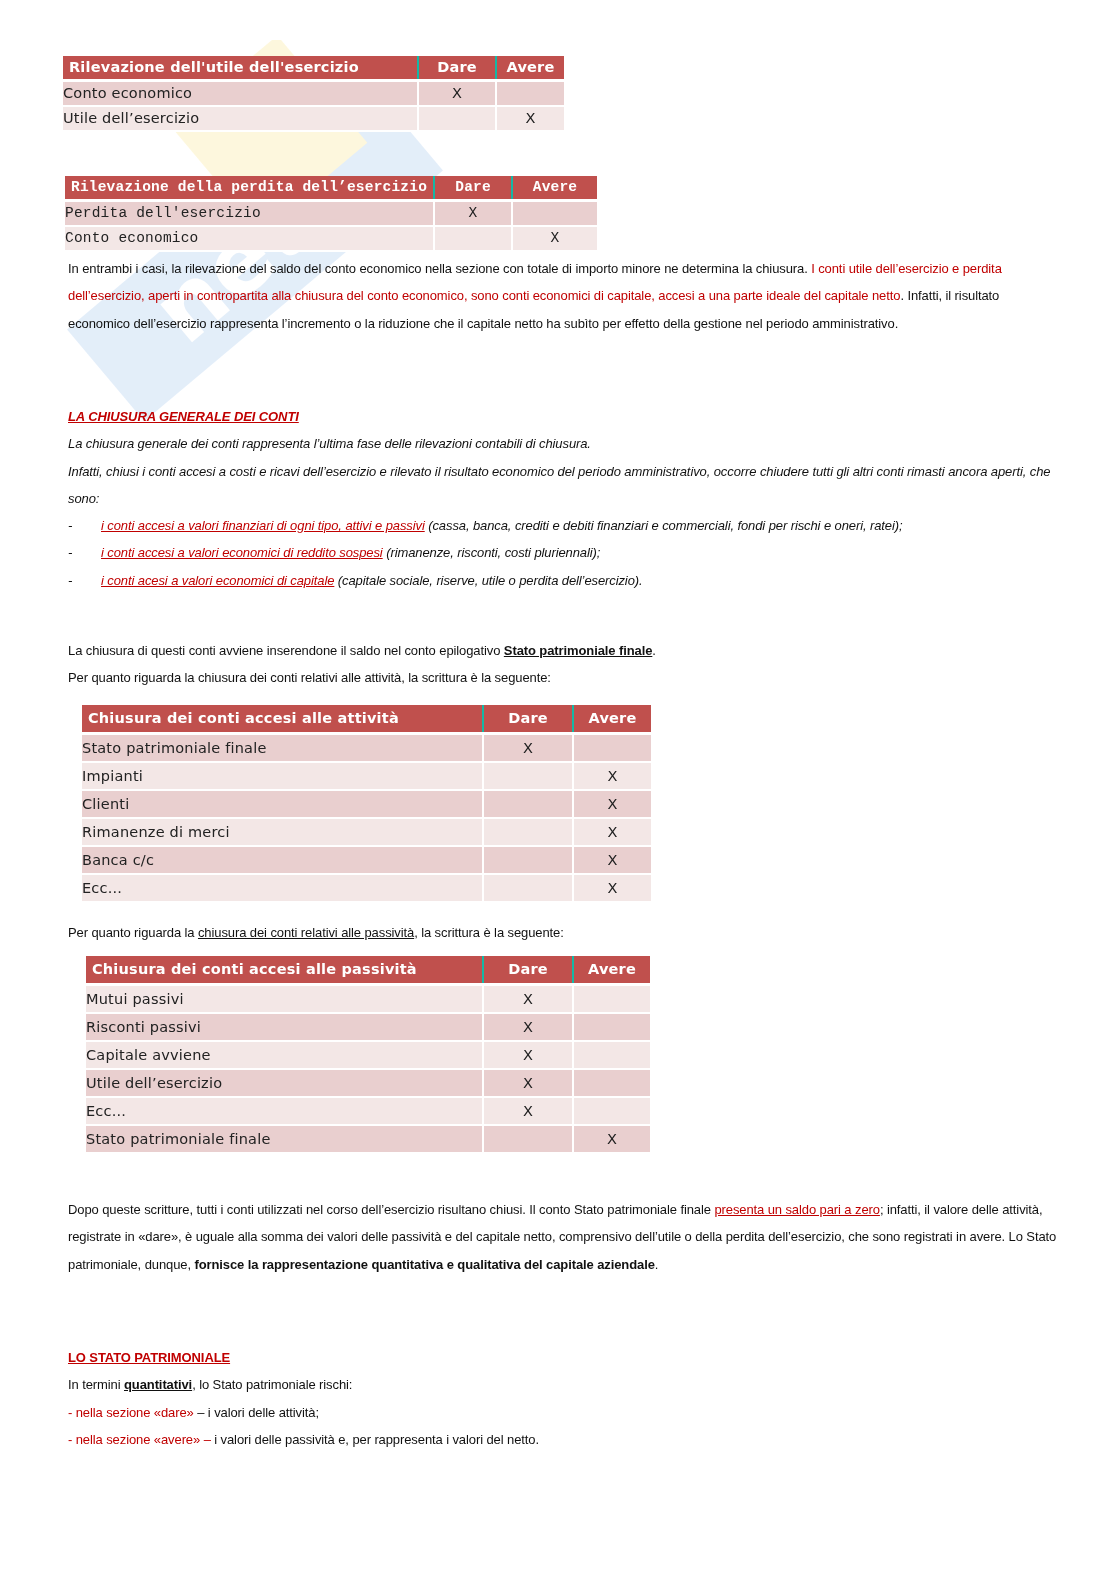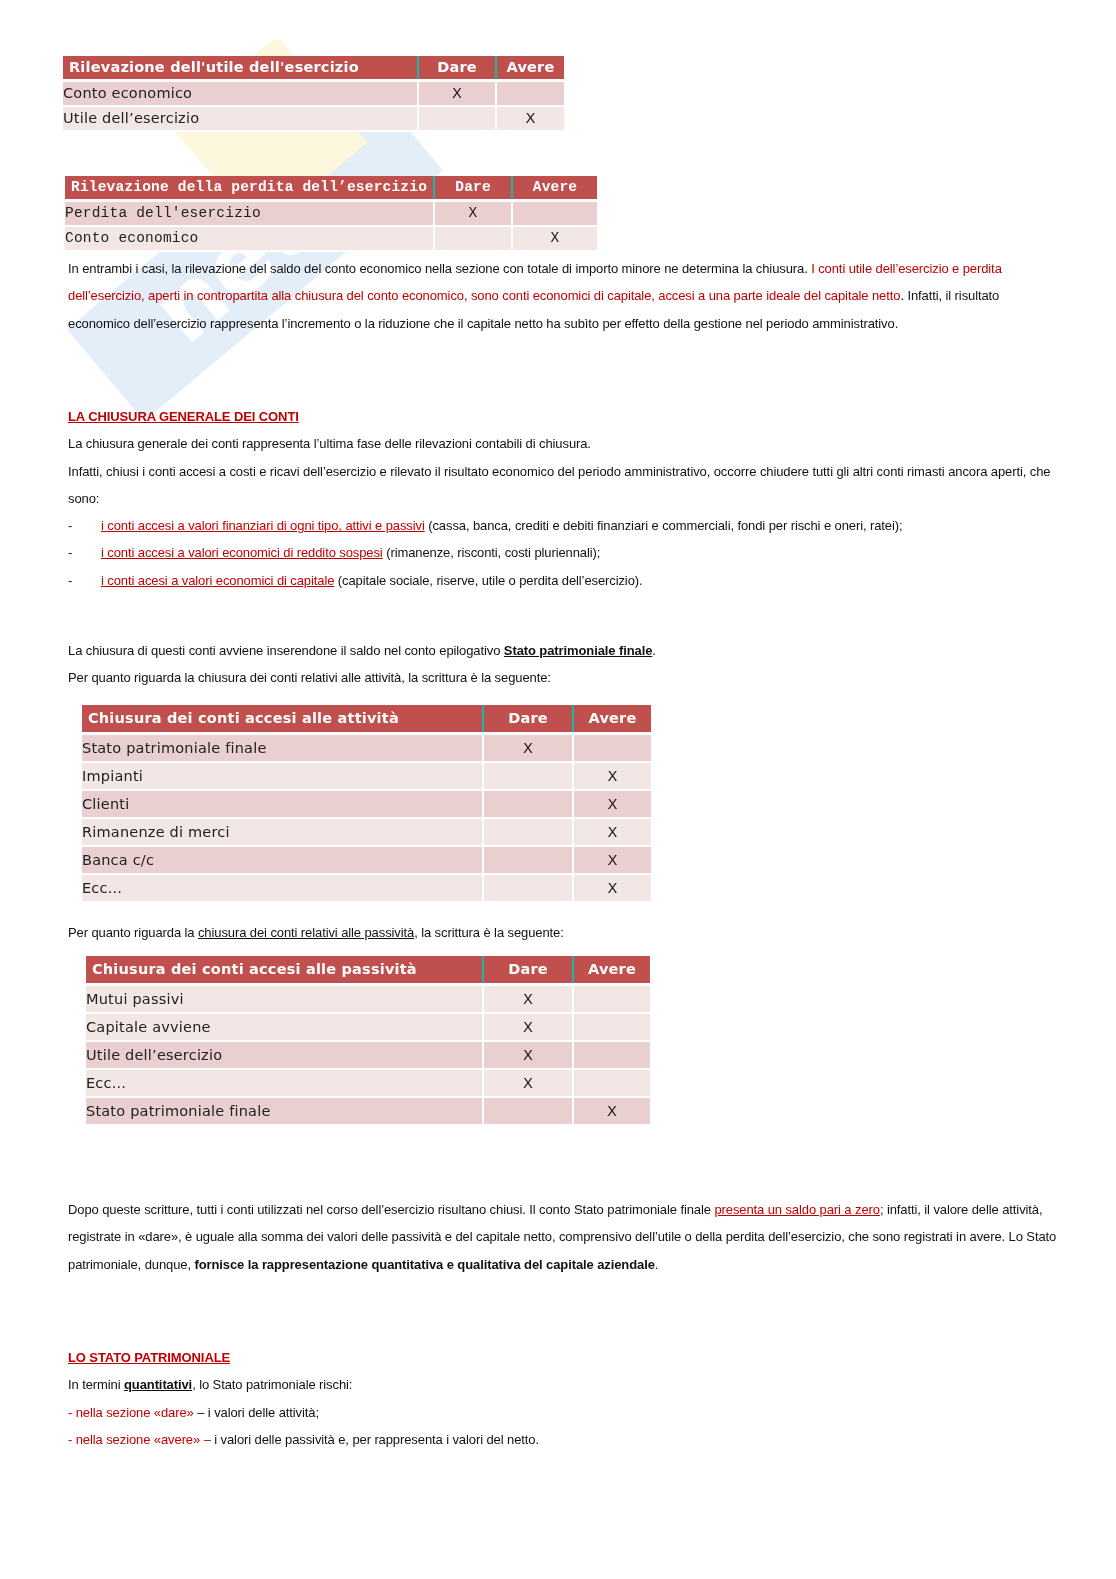--- a/index.html
+++ b/index.html
@@ -106,21 +106,21 @@
         <td class="c">X</td>
       </tr>
     </tbody>
   </table>
 
   <div class="txt" style="top:255px;">
     <span>In entrambi i casi, la rilevazione del saldo del conto economico nella sezione con totale di importo minore ne determina la chiusura. </span><span class="red">I conti utile dell’esercizio e perdita dell’esercizio, aperti in contropartita alla chiusura del conto economico, sono conti economici di capitale, accesi a una parte ideale del capitale netto</span><span>.</span>
     <span>Infatti, il risultato economico dell’esercizio rappresenta l’incremento o la riduzione che il capitale netto ha subìto per effetto della gestione nel periodo amministrativo.</span>
   </div>
 
-  <div class="txt" style="top:403px;">
+  <div class="txt" style="top:403px;font-style:italic;">
     <div class="heading">LA CHIUSURA GENERALE DEI CONTI</div>
     <div>La chiusura generale dei conti rappresenta l’ultima fase delle rilevazioni contabili di chiusura.</div>
     <div>Infatti, chiusi i conti accesi a costi e ricavi dell’esercizio e rilevato il risultato economico del periodo amministrativo, occorre chiudere tutti gli altri conti rimasti ancora aperti, che sono:</div>
     <div class="li">
       <span class="dash">-</span>
       <span class="red u">i conti accesi a valori finanziari di ogni tipo, attivi e passivi</span><span> (cassa, banca, crediti e debiti finanziari e commerciali, fondi per rischi e oneri, ratei);</span>
     </div>
     <div class="li">
       <span class="dash">-</span>
       <span class="red u">i conti accesi a valori economici di reddito sospesi</span><span> (rimanenze, risconti, costi pluriennali);</span>
@@ -191,20 +191,25 @@
         <th class="c" style="width:76px">Dare</th>
         <th class="c">Avere</th>
       </tr>
     </thead>
     <tbody id="tbody-passivita">
         <tr class="even">
           <td>Mutui passivi</td>
           <td class="c">X</td>
           <td class="c"></td>
         </tr>
+        <tr class="odd">
+          <td>Risconti passivi</td>
+          <td class="c">X</td>
+          <td class="c"></td>
+        </tr>
         <tr class="even">
           <td>Capitale avviene</td>
           <td class="c">X</td>
           <td class="c"></td>
         </tr>
         <tr class="odd">
           <td>Utile dell’esercizio</td>
           <td class="c">X</td>
           <td class="c"></td>
         </tr>

